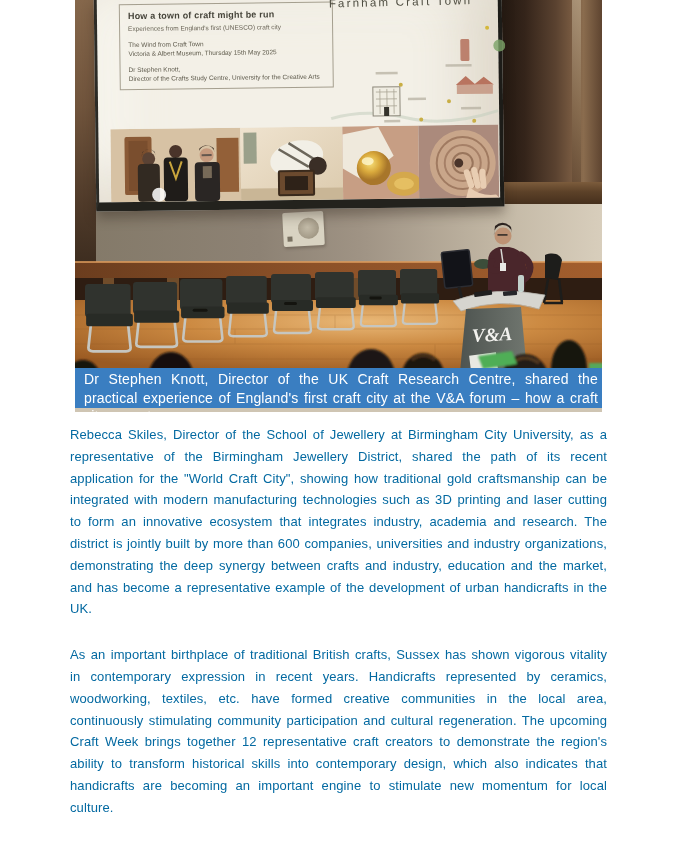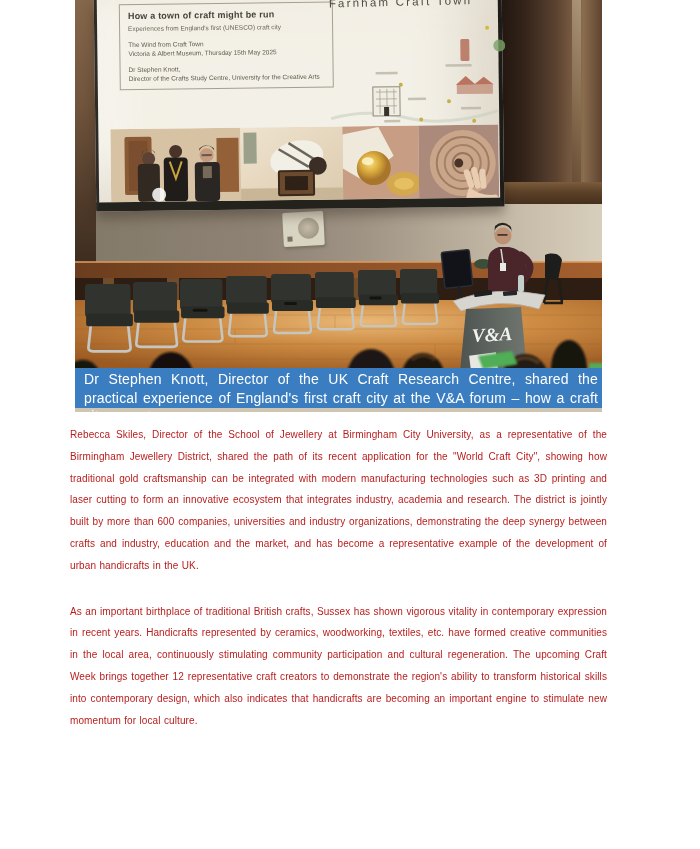--- a/index.html
+++ b/index.html
@@ -57,21 +57,21 @@
   figcaption.caption{
     position:absolute;left:0;bottom:4px;width:527px;height:40px;background:#3a7ec1;
     box-sizing:border-box;padding:2px 4px 0 9px;
     color:#ffffff;font-size:14px;line-height:18.6px;text-align:justify;
     letter-spacing:.15px;word-spacing:1px;
   }
 
   
   .article{
     position:absolute;left:70px;top:424px;width:537px;
-    color:#b91c1c;font-size:10px;line-height:21.8px;text-align:justify;
+    color:#0369a1;font-size:13px;line-height:21.8px;text-align:justify;
     letter-spacing:.1px;word-spacing:.5px;
   }
   .article p{margin:0 0 24px 0;}
 </style>
 </head>
 <body>
 
 <div class="page">
 
   <figure class="photo">

